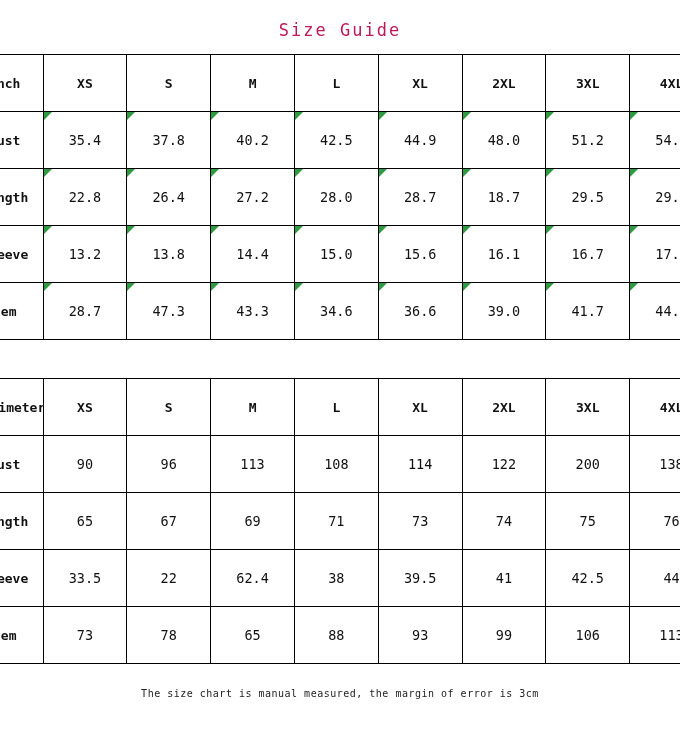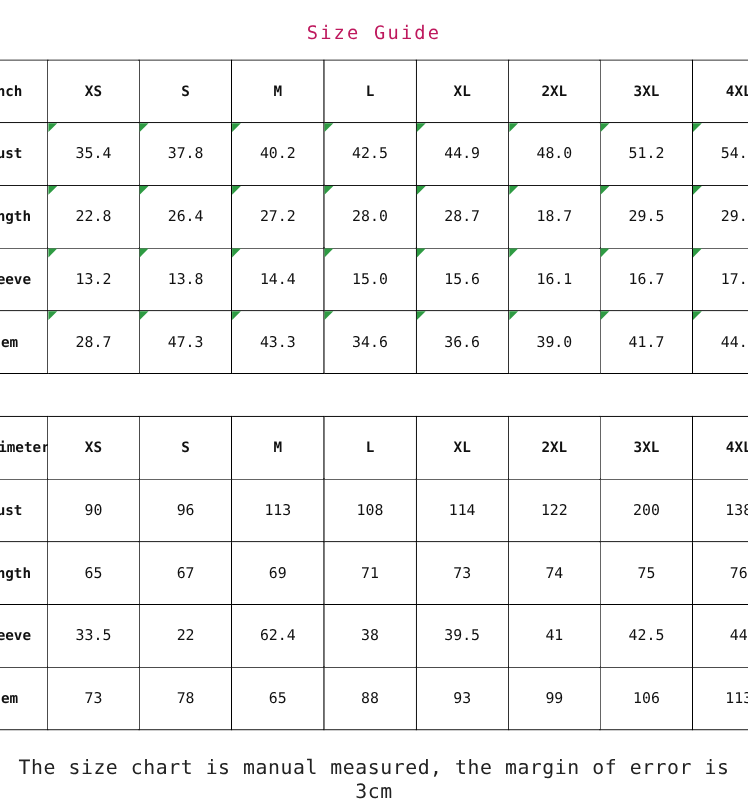--- a/index.html
+++ b/index.html
@@ -74,21 +74,21 @@
     height: 0;
     border-top: 8px solid #2e9b43;
     border-right: 8px solid transparent;
   }
   .gap {
     height: 38px;
   }
   .footnote {
     text-align: center;
     font-family: "DejaVu Sans Mono", "Liberation Mono", monospace;
-    font-size: 18px;
+    font-size: 10px;
     color: #222222;
     padding-top: 24px;
     letter-spacing: 0.5px;
   }
 </style>
 </head>
 <body>
 
 <div class="page">
 

